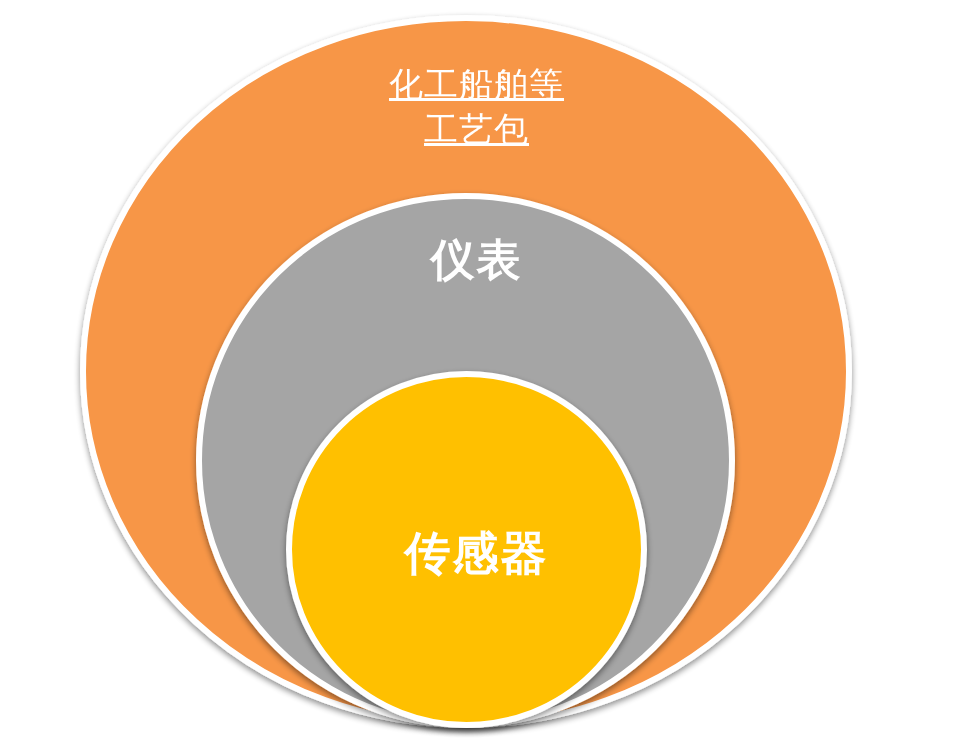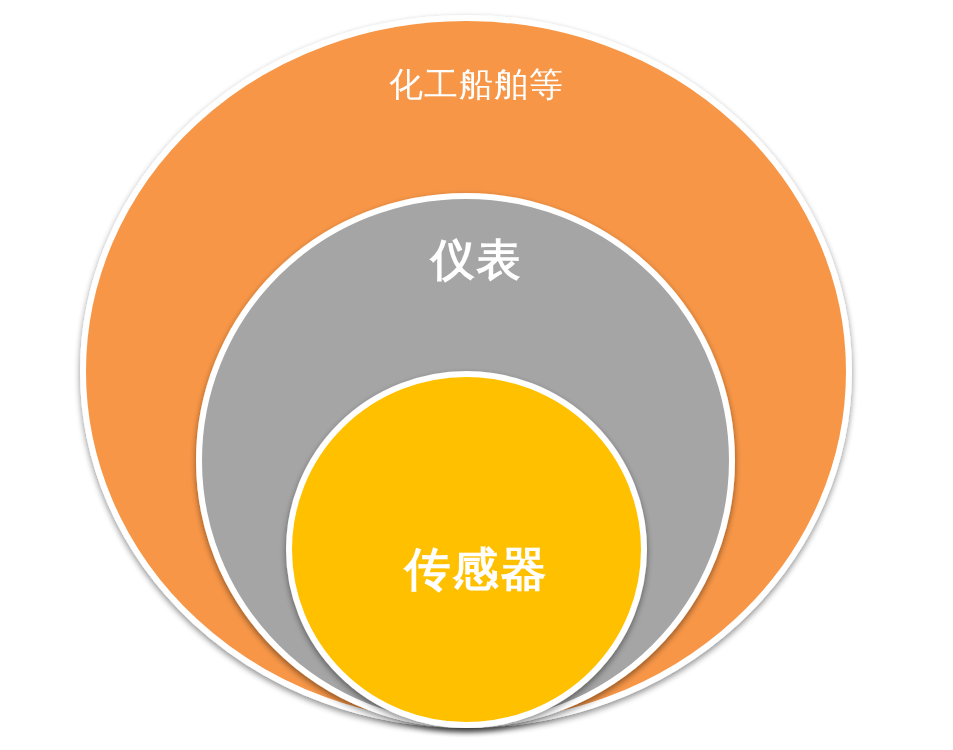--- a/index.html
+++ b/index.html
@@ -29,30 +29,30 @@
     color: #ffffff;
     white-space: nowrap;
   }
   .label-outer {
     top: 62px;
     font-size: 34px;
     line-height: 45px;
     font-weight: normal;
     letter-spacing: 1px;
   }
-  .label-outer .line { display: block; }
+  .label-outer .line { display: block; text-decoration: underline; }
   .label-middle {
     top: 232px;
     font-size: 44px;
     line-height: 56px;
     font-weight: bold;
     letter-spacing: 2px;
   }
   .label-inner {
-    top: 540px;
+    top: 524px;
     font-size: 46px;
     line-height: 58px;
     font-weight: bold;
     letter-spacing: 2px;
   }
 </style>
 </head>
 <body>
 
 <svg class="diagram" width="953" height="750" viewBox="0 0 953 750" xmlns="http://www.w3.org/2000/svg">
@@ -72,17 +72,18 @@
 
   <ellipse cx="466" cy="371.5" rx="383" ry="353.5" fill="#F79646" stroke="#FFFFFF" stroke-width="6" filter="url(#shadow)"></ellipse>
 
   <ellipse cx="465.5" cy="460.5" rx="266.5" ry="264.5" fill="#A5A5A5" stroke="#FFFFFF" stroke-width="6" filter="url(#shadow)"></ellipse>
 
   <ellipse cx="466.5" cy="549.5" rx="177.5" ry="175.5" fill="#FFC000" stroke="#FFFFFF" stroke-width="6" filter="url(#shadow)"></ellipse>
 </svg>
 
 <div class="label label-outer">
   <span class="line">化工船舶等</span>
+  <span class="line">工艺包</span>
 </div>
 
 <div class="label label-middle">仪表</div>
 
 <div class="label label-inner">传感器</div>
 
 </body></html>

